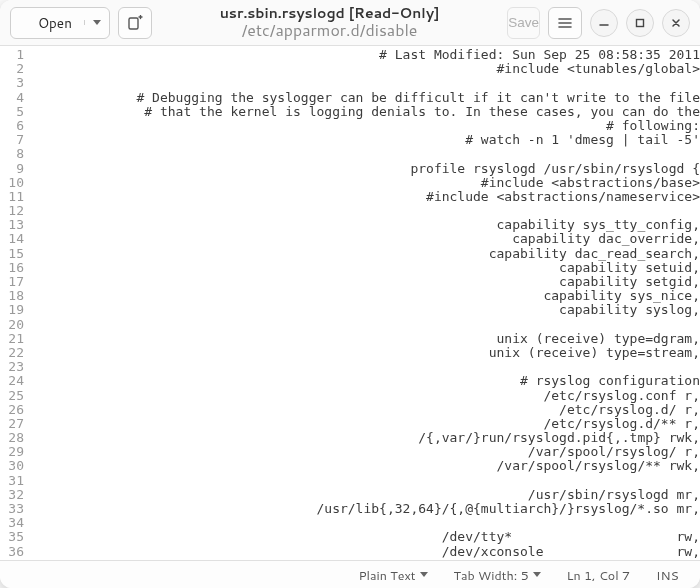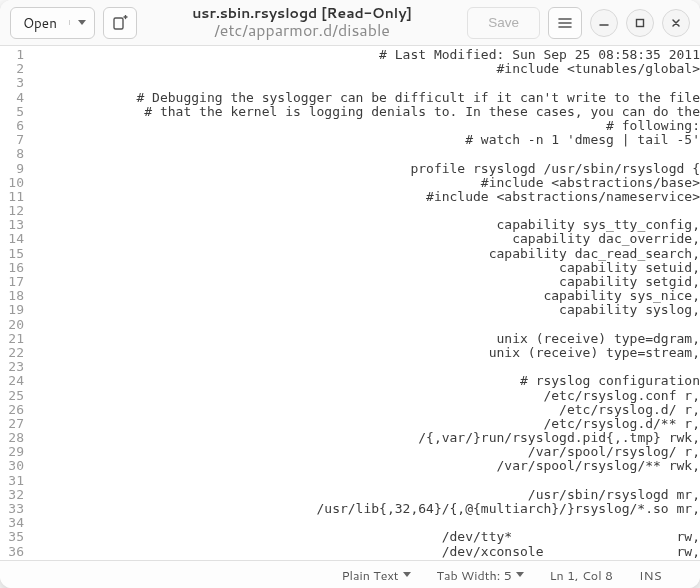--- a/index.html
+++ b/index.html
@@ -22,36 +22,37 @@
       background: #fafafa;
       gap: 8px;
     }
     .open-btn {
       display: flex; align-items: center;
       border: 1px solid #cfcfcf;
       border-radius: 6px;
       overflow: hidden;
       height: 32px;
       background: #fdfdfd;
+      padding-left: 15px;
     }
     .open-btn .lbl { padding: 0 12px; font-size: 13.5px; color:#2a2a2a;}
     .open-btn .chev { border-left: 1px solid #cfcfcf; padding: 0 8px; display:flex; align-items:center; justify-content:center;}
     .icon-btn {
       width: 34px; height: 32px;
       border: 1px solid #cfcfcf;
       border-radius: 6px;
       display:flex; align-items:center; justify-content:center;
       background:#fdfdfd;
       font-size:14px;
     }
     .title-wrap { flex:1; text-align:center; line-height:1.15; }
     .title-main { font-size: 14px; font-weight: 700; color:#333; }
     .title-sub { font-size: 16px; color:#8a8a8a; }
     .save-btn {
-      height:32px; padding:0 20px;
+      height:32px; padding:0 0;
       border:1px solid #e2e2e2; border-radius:6px;
       background:#fafafa; color:#b0b0b0; font-size:13.5px;
     }
     .win-btn {
       width:28px;height:28px;border-radius:50%;
       border:1px solid #d8d8d8;background:#f5f5f5;
       display:flex;align-items:center;justify-content:center;
       font-size:12px;color:#3a3a3a;
     }
     .editor {
@@ -68,21 +69,21 @@
       width: 28px; text-align:right;
       color:#9a9a9a; padding-right:4px;
       user-select:none;
     }
     .code { flex:1; color:#3b3b3b; padding-left:2px;text-align:right;}
     .gutter div, .code div { height:14.2px; }
     .statusbar {
       position:absolute; bottom:0; left:0; right:0;
       height:28px; border-top:1px solid #e0e0e0;
       display:flex; align-items:center; justify-content:flex-end;
-      padding:0 31px; gap:26px;
+      padding:0 14px; gap:26px;
       font-size:12.5px; color:#555; background:#fdfdfd;
     }
     .sb-item { display:flex; align-items:center; gap:4px; }
     .chev-down {
       width:0;height:0;border-left:4px solid transparent;
       border-right:4px solid transparent;border-top:5px solid #666;
       display:inline-block;
     }
   </style>
 </head>
@@ -136,18 +137,18 @@
 <div class="statusbar">
   <div class="sb-item">
     <span>Plain Text</span>
     <span class="chev-down"></span>
   </div>
   <div class="sb-item">
     <span>Tab Width: 5</span>
     <span class="chev-down"></span>
   </div>
   <div class="sb-item">
-    <span>Ln 1, Col 8</span>
+    <span>Ln 1, Col 7</span>
   </div>
   <div class="sb-item" style="min-width:30px;justify-content:flex-start">
     <span>INS</span>
   </div>
 </div>
 
 </body></html>

